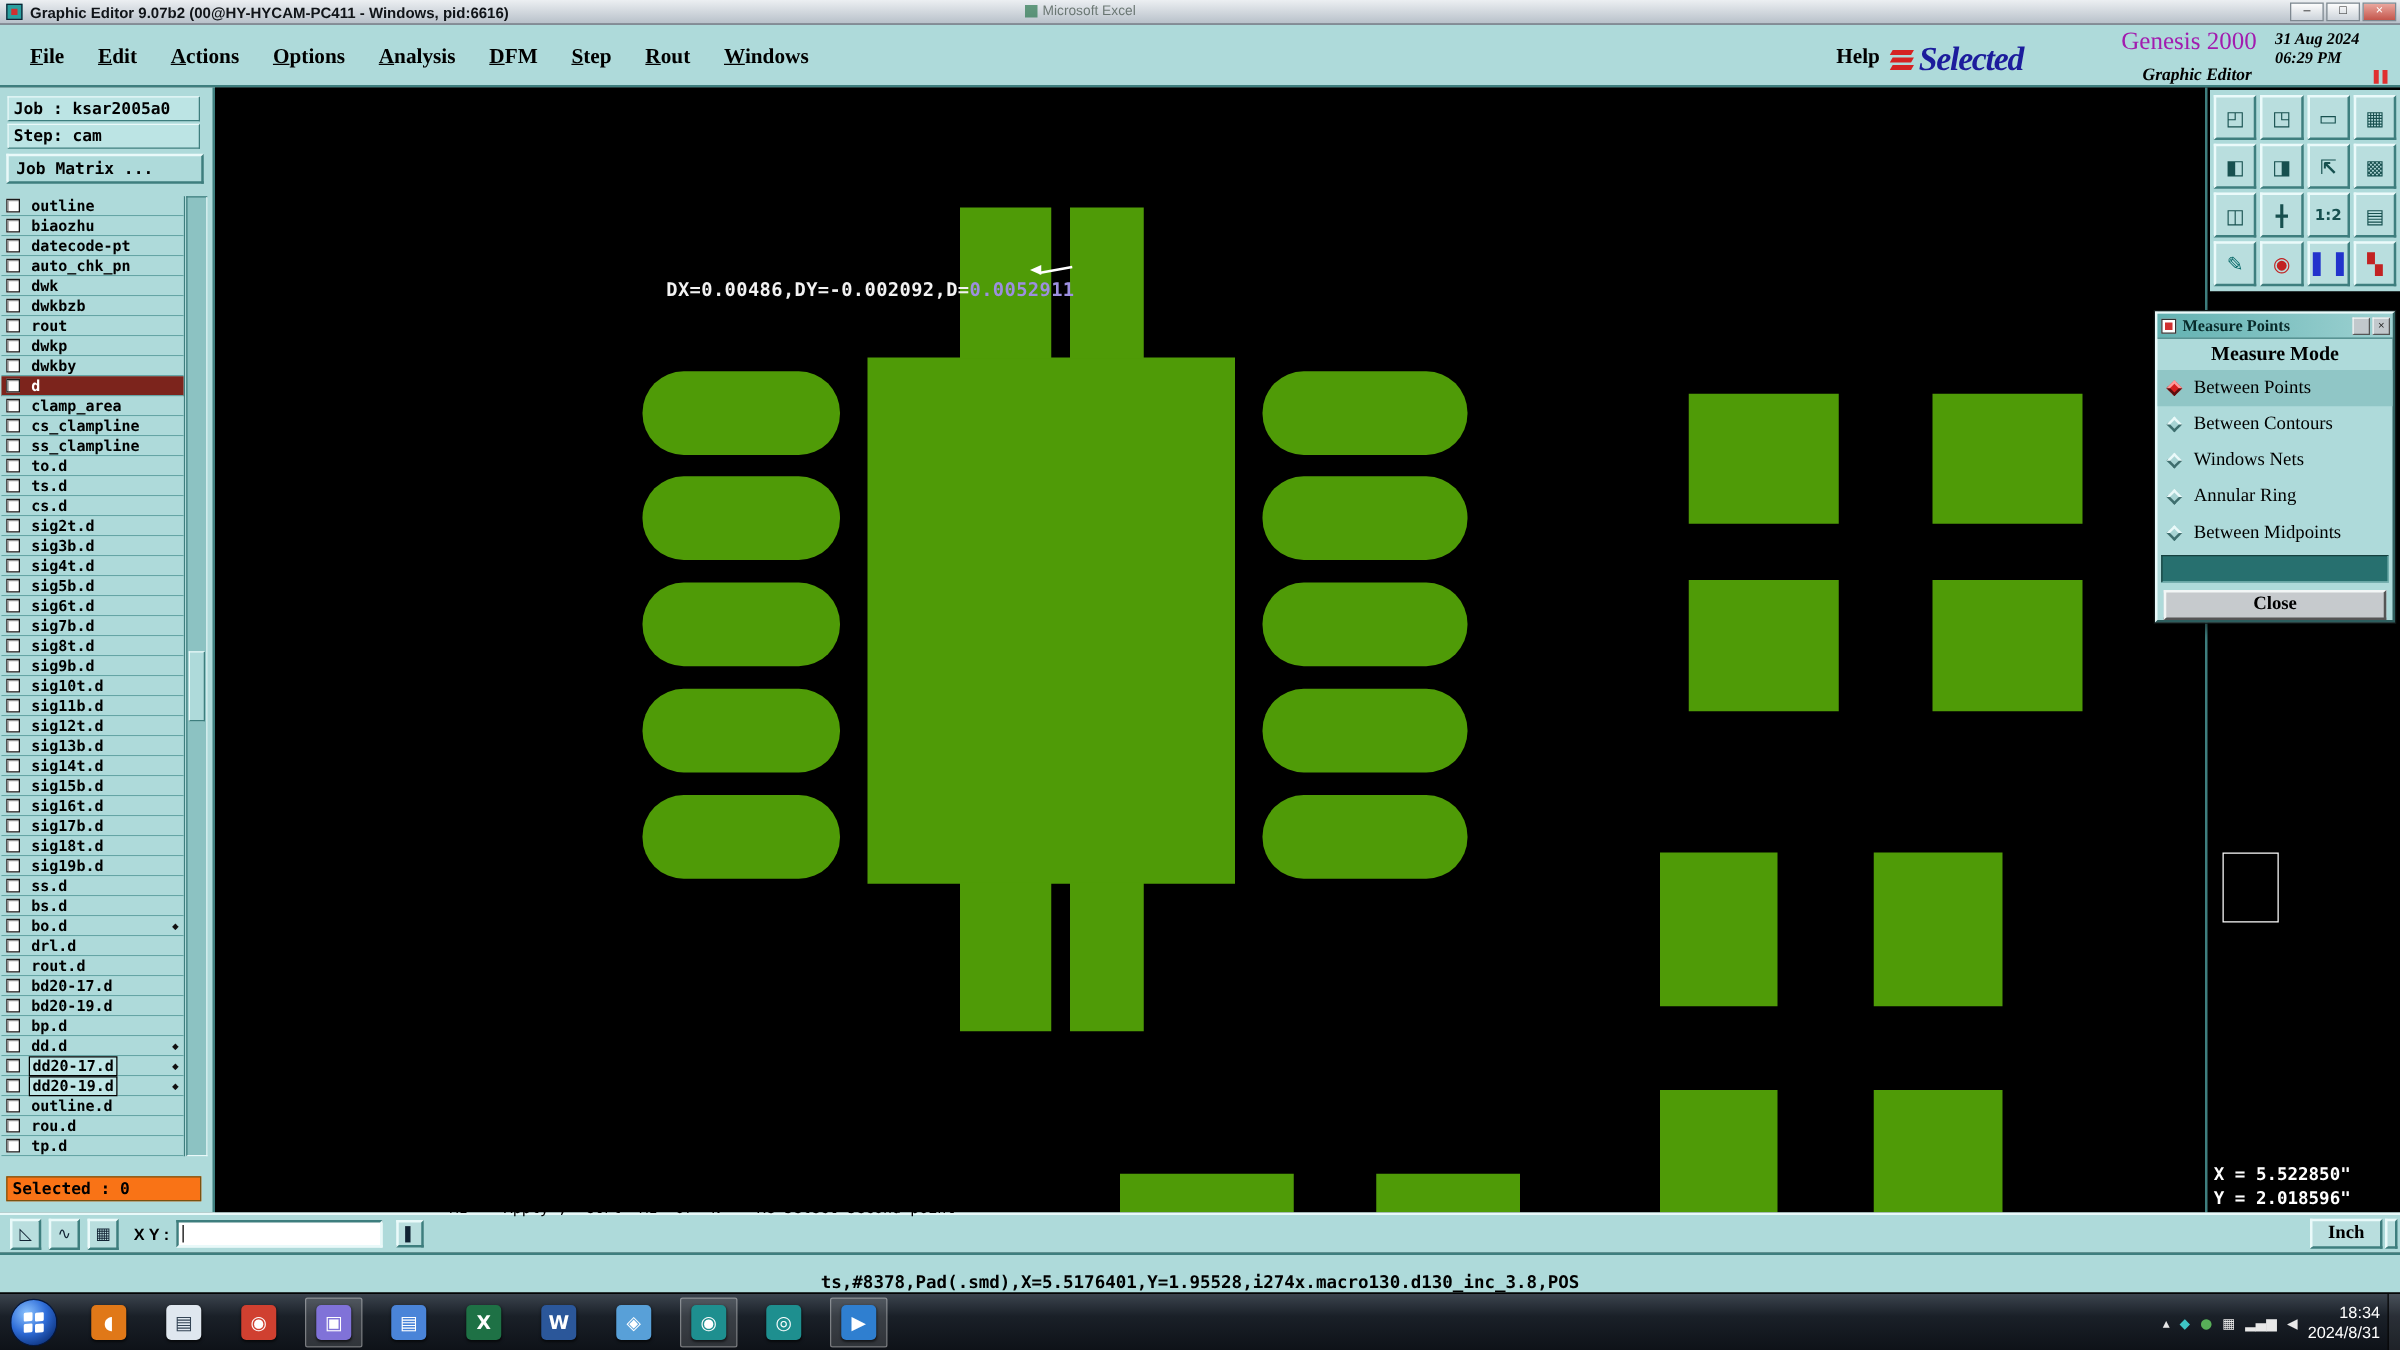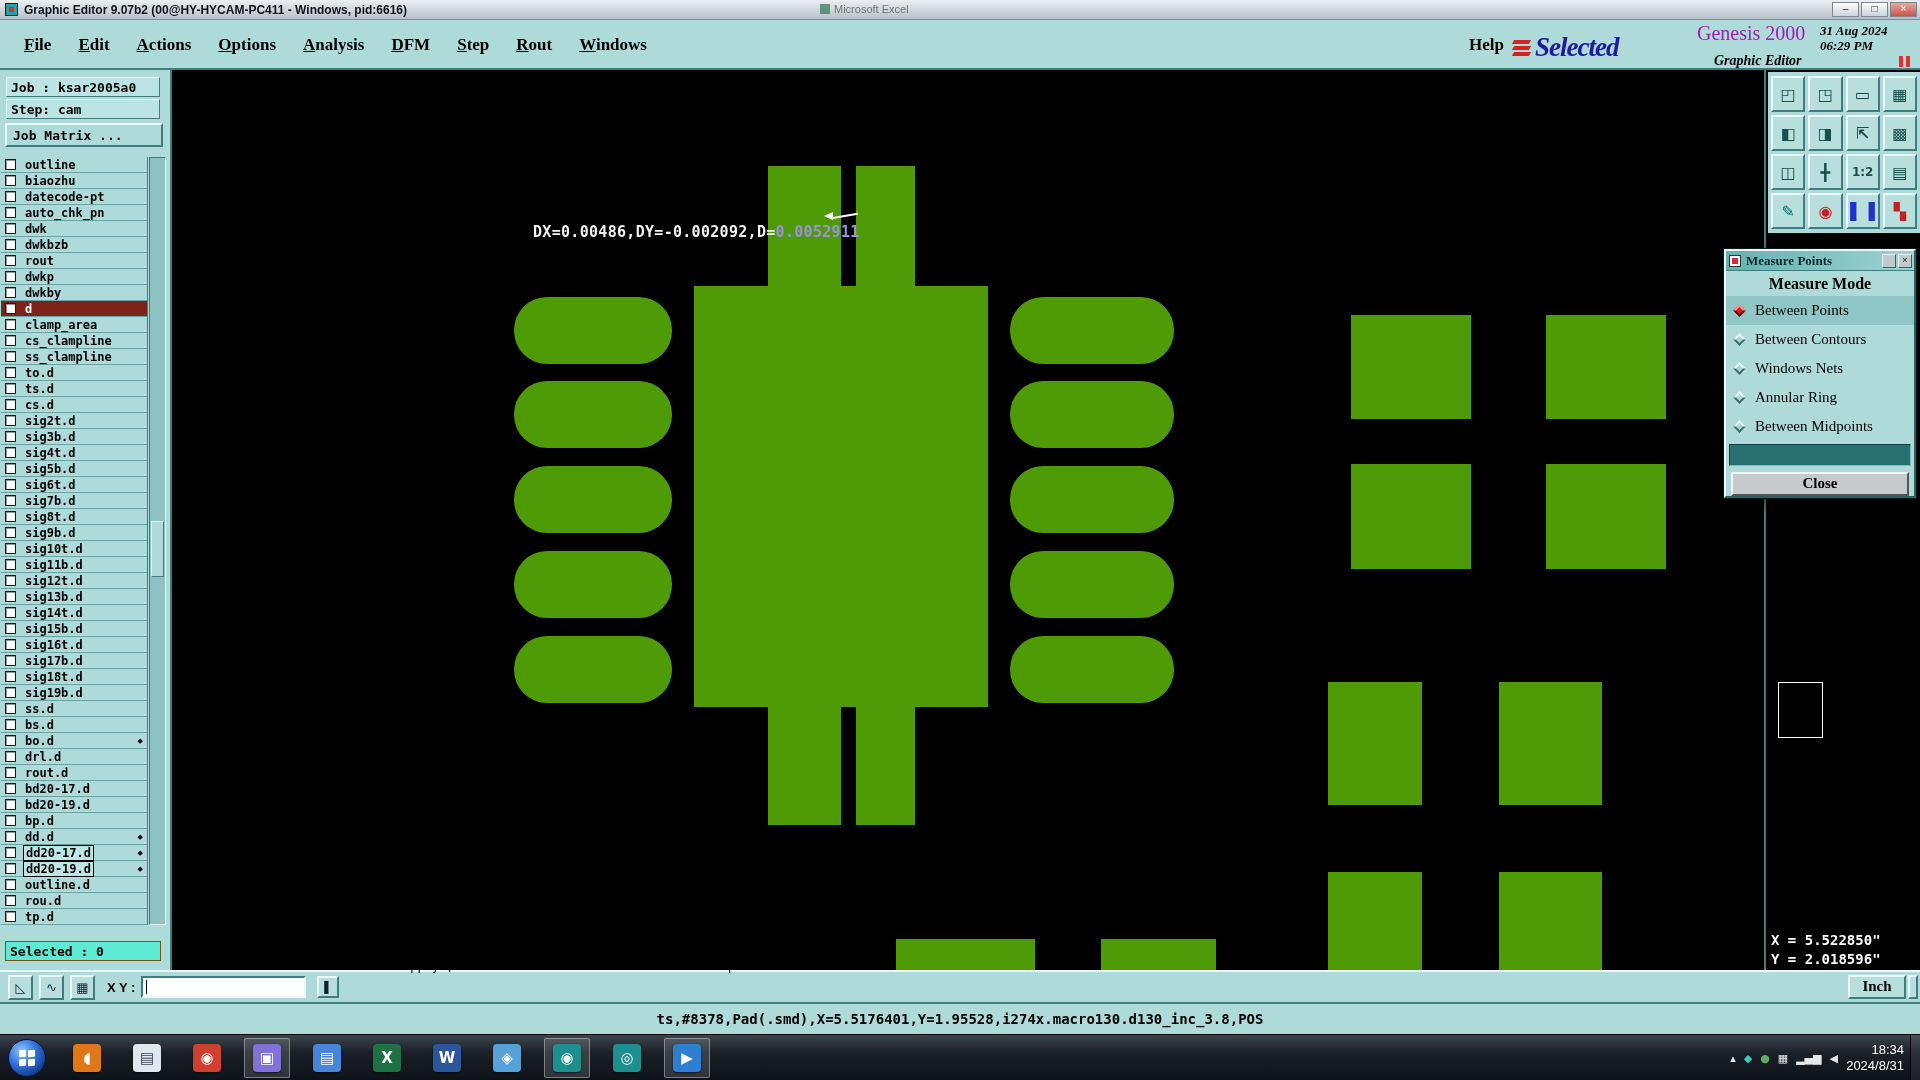--- a/index.html
+++ b/index.html
@@ -48,21 +48,21 @@
 #layer-list{position:absolute;left:1px;top:87px;width:147px;height:768px;overflow:hidden;border-right:1px solid #3e7e7e}
 .layer-row{height:16px;display:flex;align-items:center;border-bottom:1px solid #65a5a5;background:#aedada}
 .layer-row.active{background:#7c241c}
 .layer-row.active .layer-label{color:#fff}
 .layer-checkbox{width:11px;height:11px;margin-left:4px;background:#fff;border:1px solid #1a1a1a;box-shadow:inset 1px 1px 0 #9a9a9a;flex:0 0 auto}
 .layer-label{margin-left:9px;font-family:"DejaVu Sans Mono",monospace;font-size:12px;font-weight:bold;color:#000;white-space:nowrap}
 .layer-label.boxed{border:1px solid #000;padding:0 2px;margin-left:7px;background:#bfe6e6}
 .layer-marker{margin-left:auto;margin-right:4px;font-size:7px;color:#111}
 #layer-scrollbar{position:absolute;left:149px;top:87px;width:17px;height:768px;background:#8cc2c2;border:1px solid;border-color:#3e7e7e #e9f9f9 #e9f9f9 #3e7e7e}
 #layer-scroll-thumb{position:absolute;left:1px;top:363px;width:13px;height:56px;background:#aedada}
-#selected-status{position:absolute;left:5px;top:871px;width:156px;height:20px;background:#5eead4;border:1px solid #7a5210;font-family:"DejaVu Sans Mono",monospace;font-size:13px;font-weight:bold;padding:2px 13px 0 4px}
+#selected-status{position:absolute;left:5px;top:871px;width:156px;height:20px;background:#f97316;border:1px solid #7a5210;font-family:"DejaVu Sans Mono",monospace;font-size:13px;font-weight:bold;padding:2px 13px 0 4px}
 
 
 #canvas{position:absolute;left:172px;top:70px;width:1592px;height:900px;background:#000;overflow:hidden}
 .pad{position:absolute}
 #measure-readout{position:absolute;left:361px;top:153px;font-family:"DejaVu Sans Mono",monospace;font-size:15px;font-weight:bold;letter-spacing:.3px;white-space:nowrap}
 #measure-readout .white{color:#f2f2f2}
 #measure-readout .violet{color:#9d8fe0}
 #measure-cursor{position:absolute;left:652px;top:138px;width:36px;height:16px}
 #measure-cursor .line{position:absolute;left:7px;top:7px;width:27px;height:2px;background:#fff;transform:rotate(-10deg)}
 #measure-cursor .head{position:absolute;left:0;top:4px;width:0;height:0;border-top:4px solid transparent;border-bottom:4px solid transparent;border-right:9px solid #fff}
@@ -99,21 +99,21 @@
 #xy-label{margin-left:12px;font-family:Liberation Sans, sans-serif;font-size:13px;font-weight:bold}
 #xy-input-wrap{position:relative;margin-left:6px}
 #xy-input{width:165px;height:22px;background:#fff;border:2px solid;border-color:#3e7e7e #e9f9f9 #e9f9f9 #3e7e7e;font-family:"DejaVu Sans Mono",monospace;font-size:13px;padding-left:5px}
 #xy-caret{position:absolute;left:5px;top:4px;width:1px;height:14px;background:#000}
 #xy-mode-button{width:22px;height:22px;margin-left:11px;background:#b9dede;border:2px solid;border-color:#eafafa #3e7e7e #3e7e7e #eafafa;display:flex;align-items:center;justify-content:center;font-size:11px;color:#123;font-family:"DejaVu Sans",sans-serif}
 #command-hints{margin-left:13px;font-family:"DejaVu Sans Mono",monospace;font-size:12px;font-weight:normal;line-height:14px;color:#000;white-space:pre}
 #units-button{margin-left:auto;width:58px;height:24px;background:#b9dede;border:2px solid;border-color:#eafafa #3e7e7e #3e7e7e #eafafa;text-align:center;font-family:"Liberation Serif",serif;font-weight:bold;font-size:15px;padding-top:1px}
 #units-grip{width:10px;height:24px;margin:0 2px 0 2px;background:#b9dede;border:2px solid;border-color:#eafafa #3e7e7e #3e7e7e #eafafa}
 
 
-#status-bar{position:absolute;left:0;top:1002px;width:1920px;height:32px;background:#aedada;border-top:2px solid #3e7e7e;display:flex;align-items:center;justify-content:center}
+#status-bar{position:absolute;left:0;top:1002px;width:1920px;height:32px;background:#aedada;border-top:2px solid #3e7e7e;display:flex;align-items:flex-end;justify-content:center}
 #status-text{font-family:"DejaVu Sans Mono",monospace;font-size:14px;font-weight:bold;color:#000}
 
 
 #taskbar{position:absolute;left:0;top:1034px;width:1920px;height:46px;background:linear-gradient(#3c444e,#1a2028 40%,#0e1218);border-top:1px solid #000}
 #start-button{position:absolute;left:8px;top:4px;width:38px;height:38px;border-radius:50%;background:radial-gradient(circle at 35% 30%,#8cc4ff,#2e6cd8 45%,#0b2f77 85%);border:1px solid #05173c;display:flex;align-items:center;justify-content:center}
 #start-flag{width:17px;height:16px;display:grid;grid-template-columns:7px 7px;grid-template-rows:7px 7px;gap:2px}
 #start-flag span{background:#fff;border-radius:1px;transform:skewY(-6deg)}
 #taskbar-apps{position:absolute;left:64px;top:3px;display:flex;gap:14px}
 .task-tile{width:46px;height:40px;display:flex;align-items:center;justify-content:center;border-radius:2px;border:1px solid transparent}
 .task-tile.active{background:rgba(255,255,255,.14);border:1px solid rgba(255,255,255,.35)}

